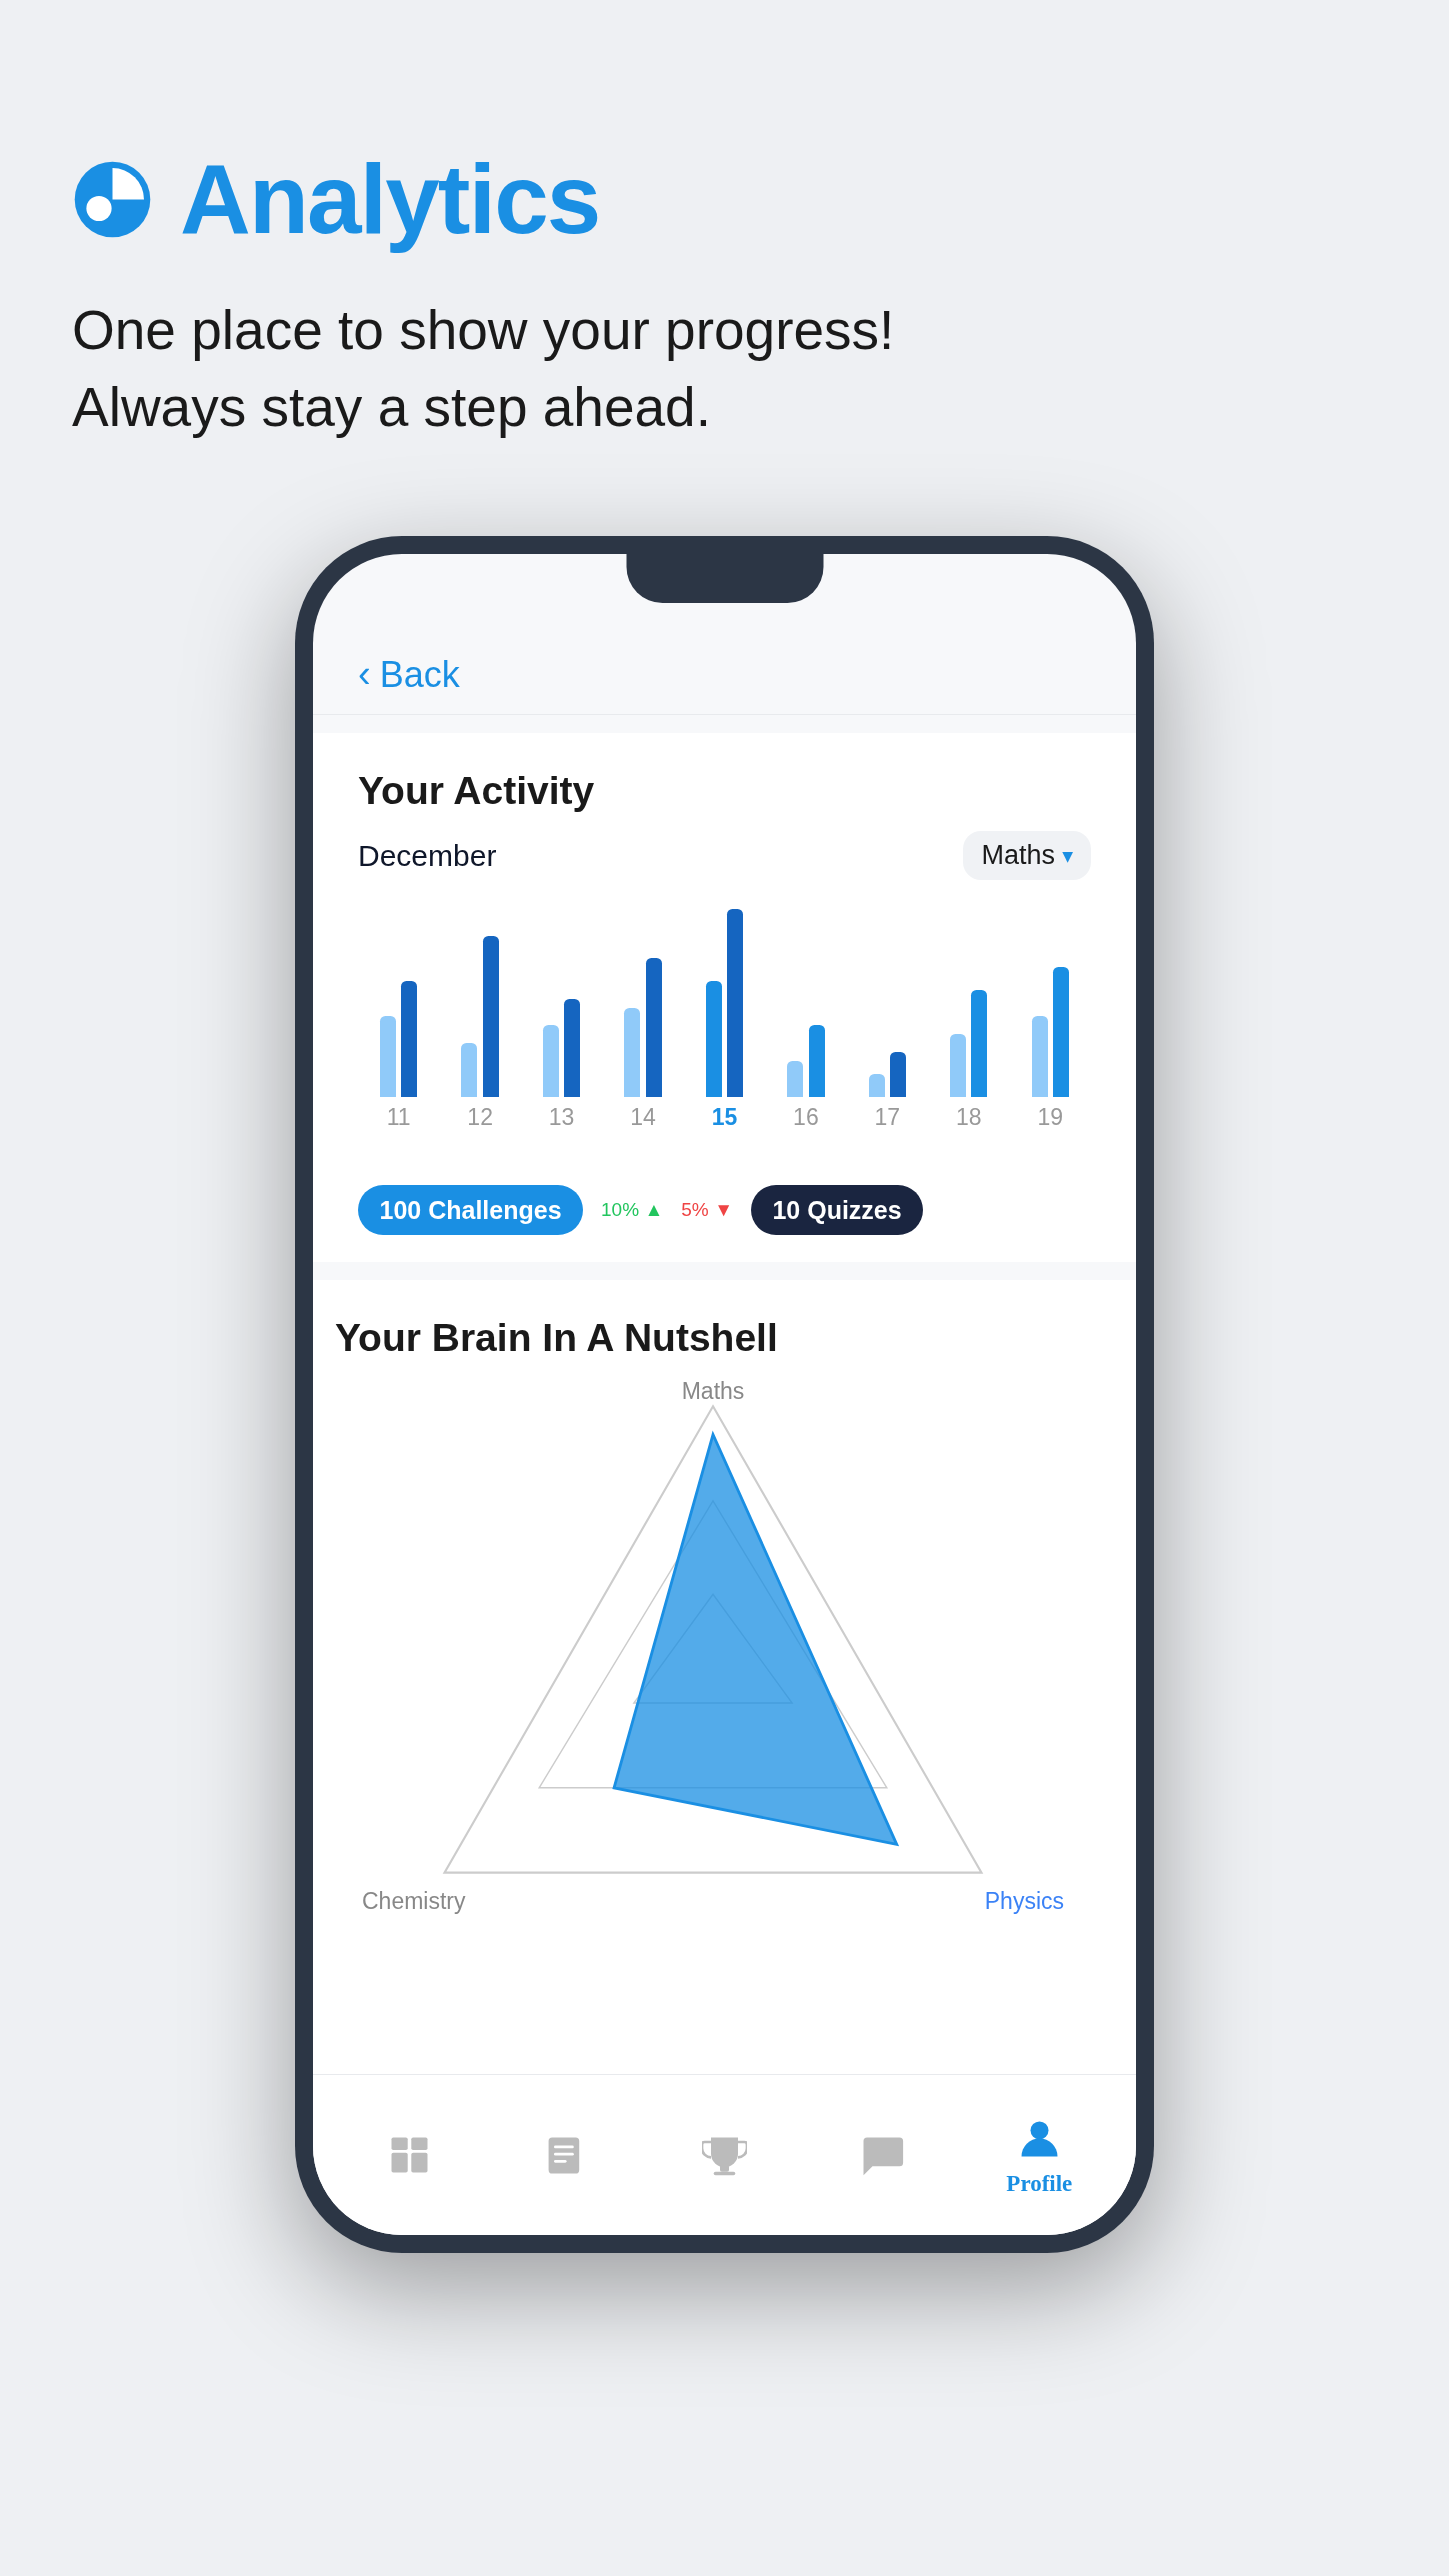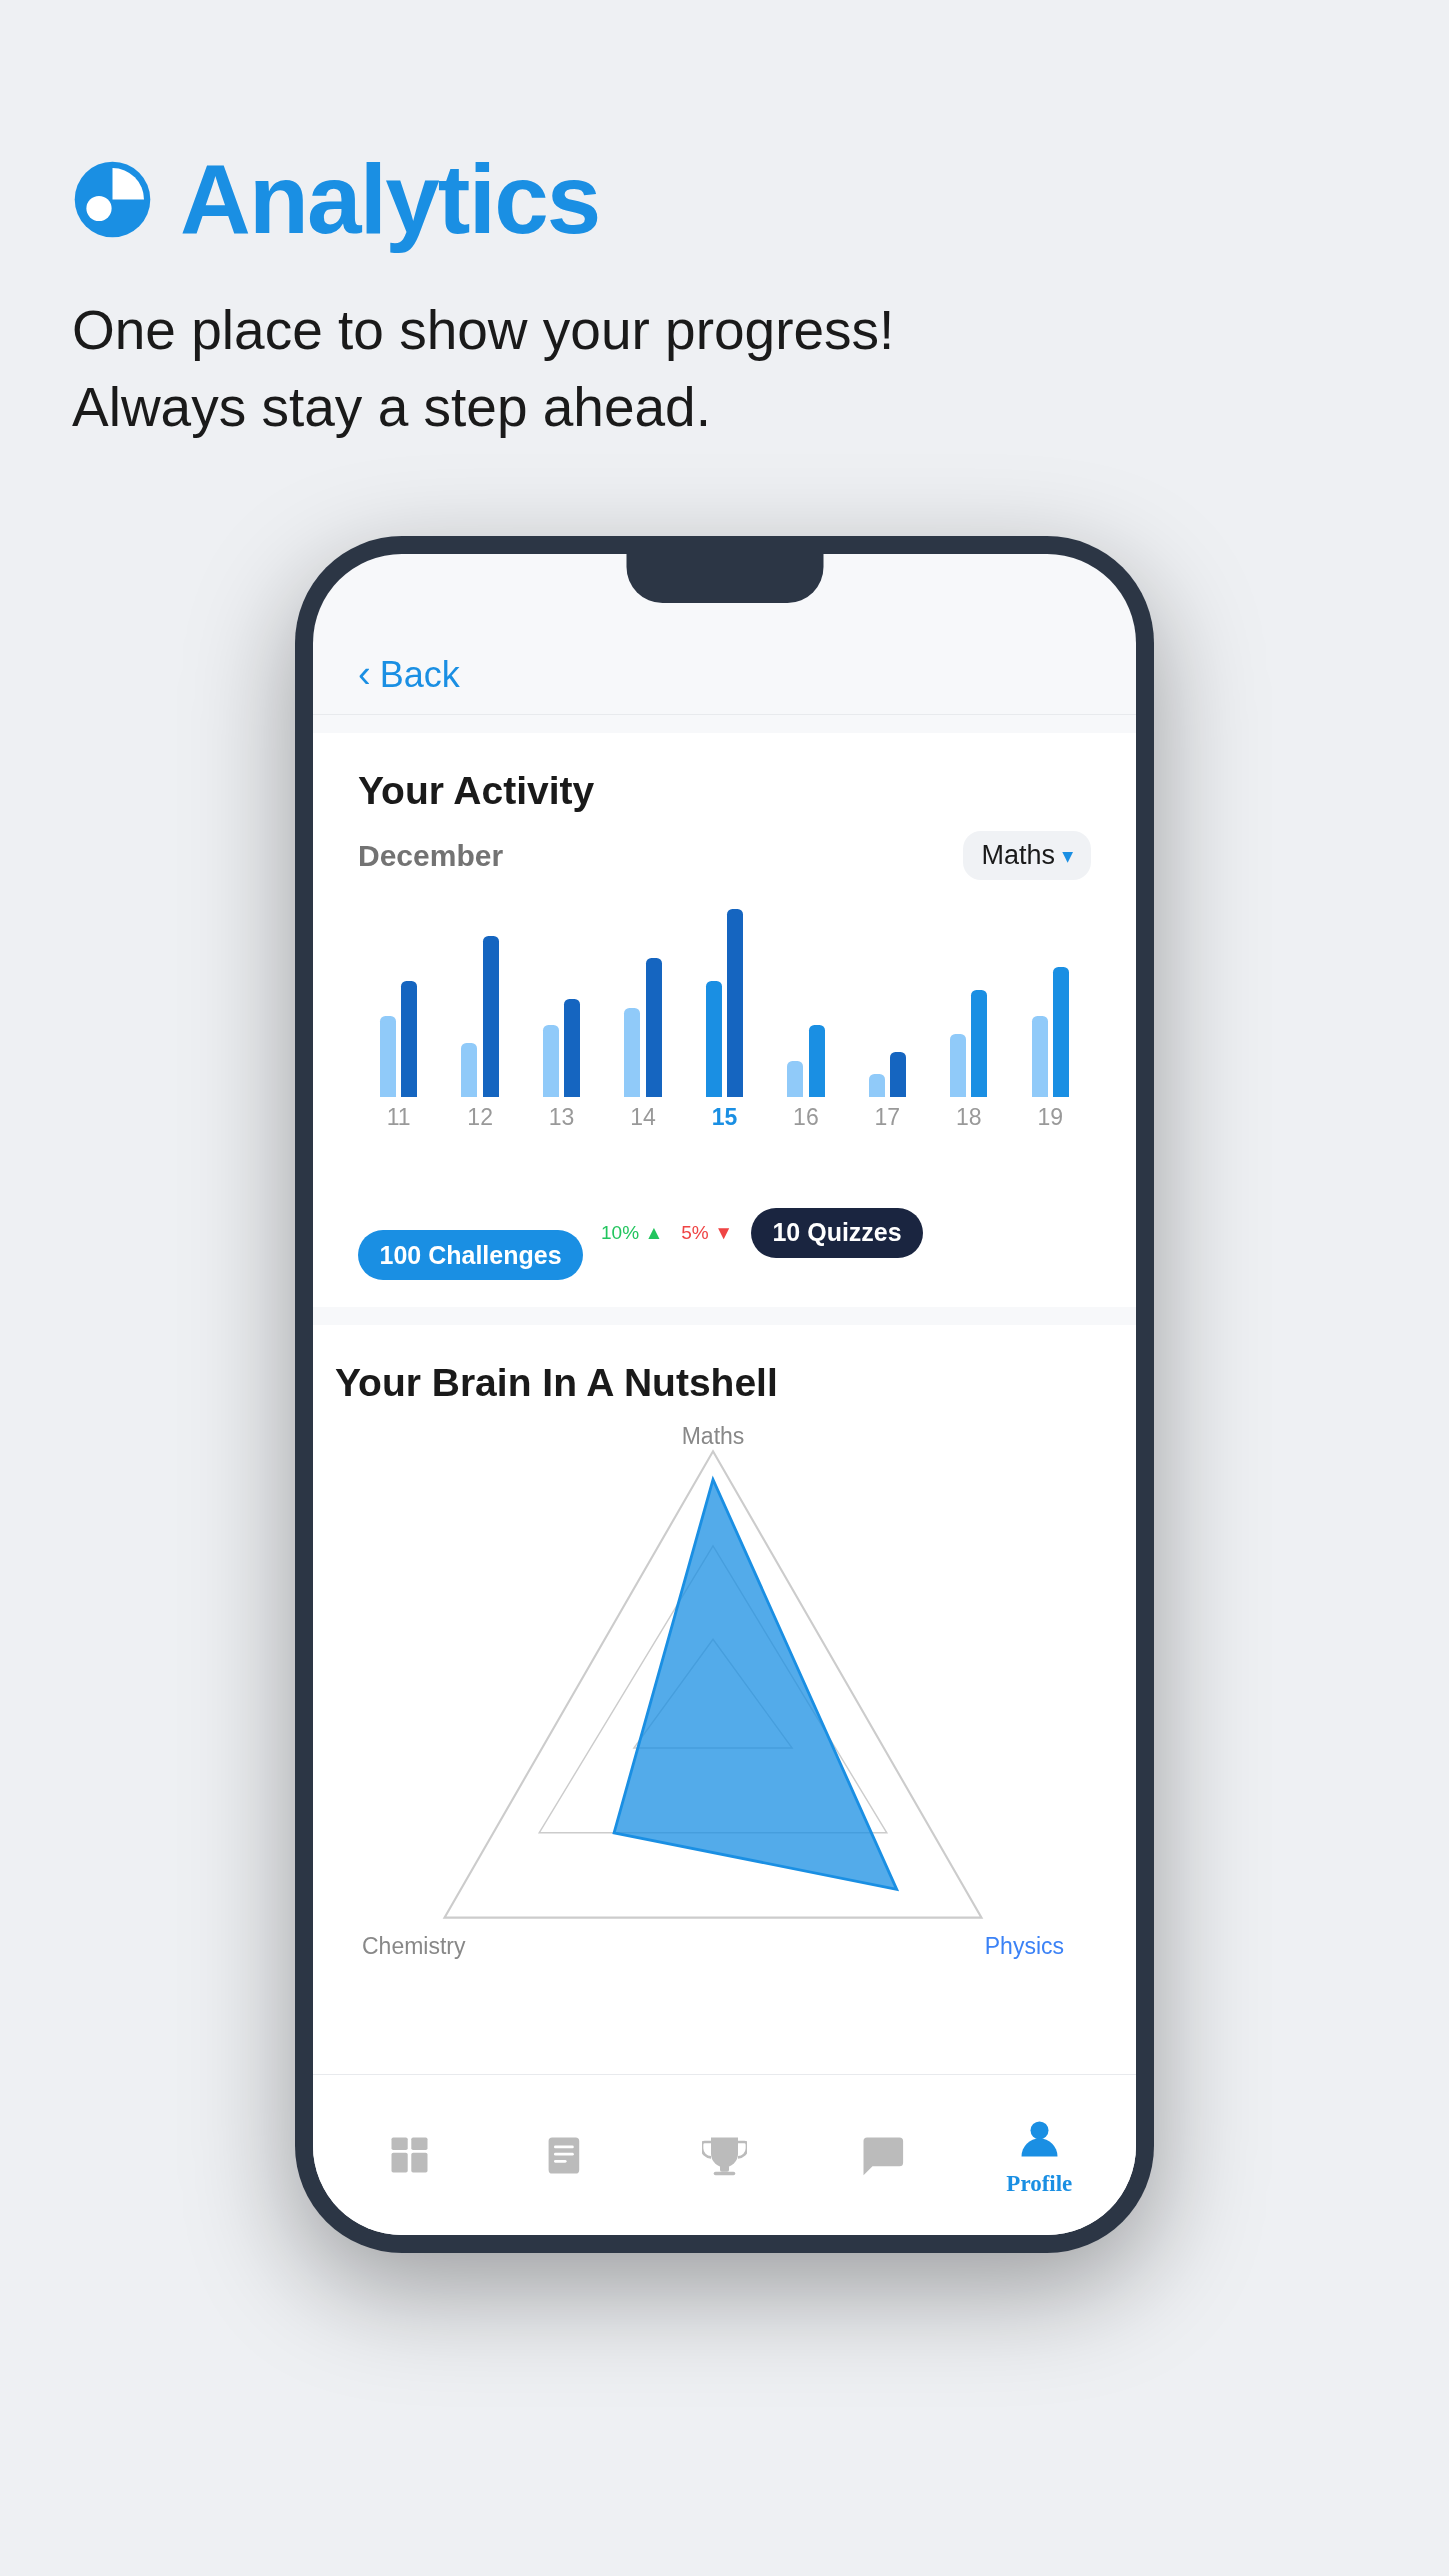--- a/index.html
+++ b/index.html
@@ -119,22 +119,21 @@
       margin-bottom: 18px;
     }
     .activity-header {
       display: flex;
       justify-content: space-between;
       align-items: center;
       margin-bottom: 27px;
     }
     .month-label {
       font-size: 30px;
-      color: #737373;
-      font-weight: bold;
+      color: #0f172a;
     }
     .days-selector {
       display: flex;
       align-items: center;
       gap: 7.2px;
       background: #f0f2f5;
       border-radius: 18px;
       padding: 9px 18px;
     }
     .days-text {
@@ -193,21 +192,20 @@
       padding: 18px 45px 27px 45px;
       background: #ffffff;
     }
     .stat-badge {
       background: #1a8fe3;
       color: white;
       border-radius: 27px;
       padding: 10.7px 21.5px;
       font-size: 25px;
       font-weight: 600;
-      margin-top: 45px;
     }
     .stat-change {
       display: flex;
       align-items: center;
       gap: 5.4px;
       font-size: 19px;
     }
     .stat-change.up { color: #22c55e; }
     .stat-change.down { color: #ef4444; }
     .stat-badge-dark {

